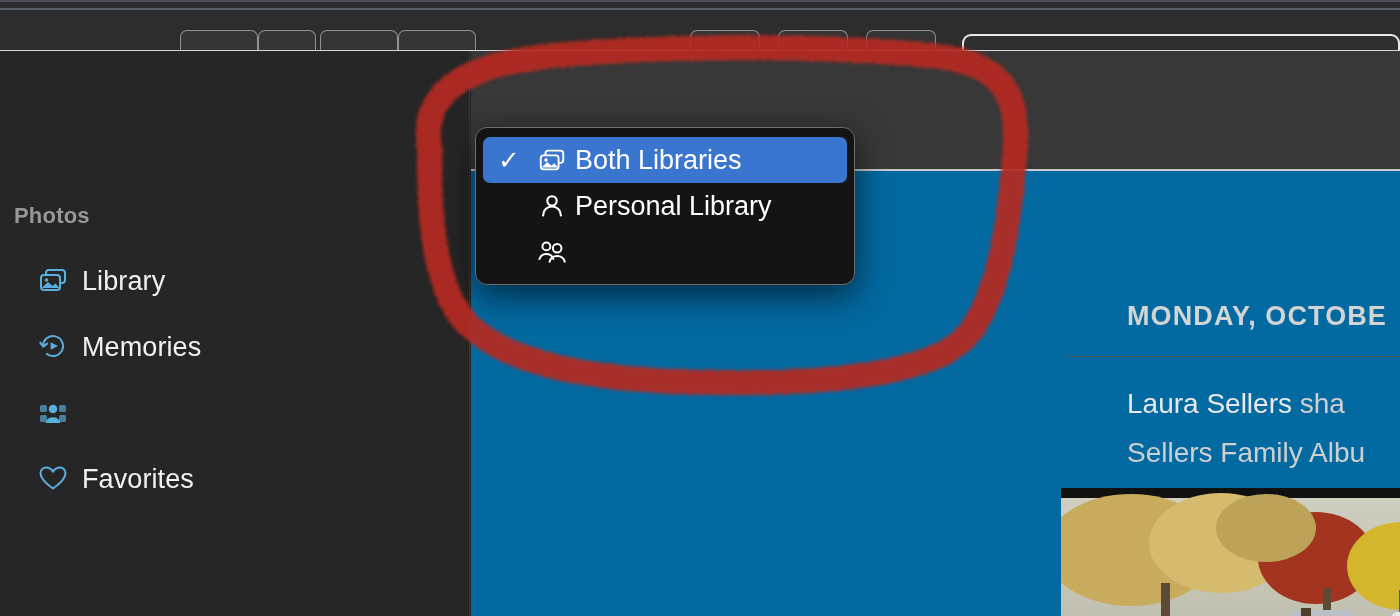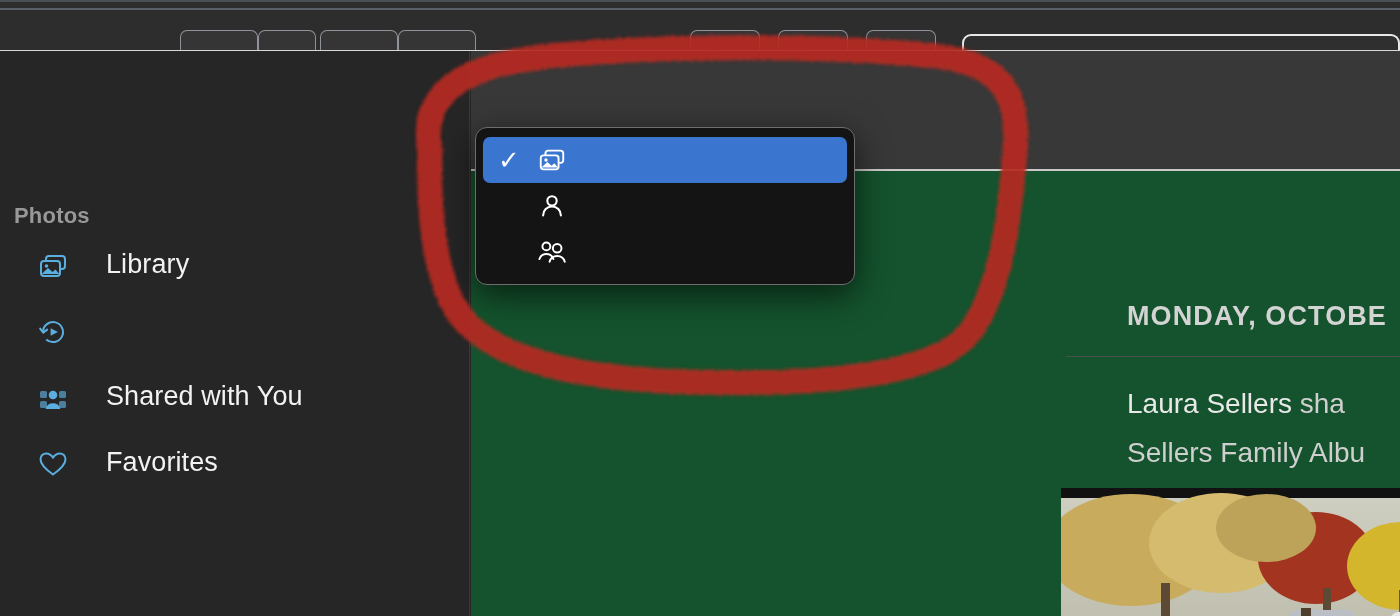--- a/index.html
+++ b/index.html
@@ -60,31 +60,31 @@
     position:absolute; left:0; top:0; width:470px; height:565px;
     background:#262626;
     border-right:1px solid #3a3a3a;
   }
   .sidebar-title{
     position:absolute; left:14px; top:152px;
     font-size:22px; font-weight:bold; color:#989898; letter-spacing:.2px;
   }
   .side-list{ position:absolute; left:36px; top:198px; width:420px; }
   .side-item{
-    display:flex; align-items:flex-start; gap:36px;
+    display:flex; align-items:flex-end; gap:12px;
     height:48px; margin-bottom:18px; cursor:default;
   }
   .side-ico{ width:34px; height:34px; flex:0 0 34px; display:flex; align-items:center; justify-content:center; }
   .side-ico svg{ display:block; }
   .side-label{ font-size:27px; color:#f2f2f2; letter-spacing:.1px; white-space:nowrap; }
 
   
   .content{
     position:absolute; left:471px; top:0; right:0; height:565px;
-    background:#14532d;
+    background:#0369a1;
   }
   .content-header{
     position:absolute; left:0; top:0; width:100%; height:118px;
     background:#383838;
   }
   .content-hair{
     position:absolute; left:0; top:118px; width:100%; height:2px;
     background:#c9c9c9;
   }
   .day-heading{
@@ -185,34 +185,34 @@
         </div>
 
         <div class="side-item">
           <span class="side-ico">
             <svg width="32" height="32" viewBox="0 0 32 32" fill="none" stroke="#5aaee0" stroke-width="2">
               <path d="M6 16 a10 10 0 1 1 3.2 7.4"></path>
               <path d="M3.2 12.6 L6.2 16.6 L10.2 13.6" stroke-linecap="round" stroke-linejoin="round"></path>
               <path d="M13.6 12.2 L21 16 L13.6 19.8 Z" fill="#5aaee0" stroke="none"></path>
             </svg>
           </span>
+          <span class="side-label">Memories</span>
         </div>
 
         <div class="side-item">
           <span class="side-ico">
             <svg width="32" height="32" viewBox="0 0 32 32">
               <rect x="3" y="9" width="7" height="7" rx="1.6" fill="#4a7f9e"></rect>
               <rect x="22" y="9" width="7" height="7" rx="1.6" fill="#4a7f9e"></rect>
               <rect x="3" y="19" width="7" height="7" rx="1.6" fill="#4a7f9e"></rect>
               <rect x="22" y="19" width="7" height="7" rx="1.6" fill="#4a7f9e"></rect>
               <circle cx="16" cy="13" r="4.3" fill="#5aaee0"></circle>
               <path d="M8.6 27 a7.6 7.6 0 0 1 14.8 0 Z" fill="#5aaee0"></path>
             </svg>
           </span>
-          <span class="side-label">Shared with You</span>
         </div>
 
 
 
         <div class="side-item">
           <span class="side-ico">
             <svg width="32" height="32" viewBox="0 0 32 32" fill="none" stroke="#5aaee0" stroke-width="2">
               <path d="M16 26.5 C6 19.5 3.5 15 3.5 11.3 C3.5 7.8 6.2 5.5 9.2 5.5 C11.8 5.5 14.3 7 16 9.6 C17.7 7 20.2 5.5 22.8 5.5 C25.8 5.5 28.5 7.8 28.5 11.3 C28.5 15 26 19.5 16 26.5 Z" stroke-linejoin="round"></path>
             </svg>
           </span>
@@ -283,30 +283,32 @@
       <div class="menu-item selected">
         <span class="mi-check" style="font-size:26px;color:#fff;">✓</span>
         <span class="mi-ico">
           <svg width="30" height="30" viewBox="0 0 32 32" fill="none" stroke="#ffffff" stroke-width="2">
             <rect x="9" y="6" width="19" height="13" rx="3"></rect>
             <rect x="4" y="11" width="19" height="15" rx="3" fill="#3a76d0"></rect>
             <circle cx="9.6" cy="16" r="1.8" fill="#ffffff" stroke="none"></circle>
             <path d="M4.8 24 L11 18 L15.5 22 L18.5 19.5 L22.3 24" fill="#ffffff" stroke="none"></path>
           </svg>
         </span>
+        <span class="mi-label">Both Libraries</span>
       </div>
 
       <div class="menu-item">
         <span class="mi-check"></span>
         <span class="mi-ico">
           <svg width="30" height="30" viewBox="0 0 32 32" fill="none" stroke="#ffffff" stroke-width="2.2">
             <circle cx="16" cy="10.5" r="5"></circle>
             <path d="M6.5 26 a9.5 9.5 0 0 1 19 0" stroke-linecap="round"></path>
           </svg>
         </span>
+        <span class="mi-label">Personal Library</span>
       </div>
 
       <div class="menu-item">
         <span class="mi-check"></span>
         <span class="mi-ico">
           <svg width="30" height="30" viewBox="0 0 32 32" fill="none" stroke="#ffffff" stroke-width="2.1">
             <circle cx="10" cy="10" r="4.2"></circle>
             <path d="M2.6 23.5 a7.8 7.8 0 0 1 14.8 0" stroke-linecap="round"></path>
             <circle cx="21.5" cy="12" r="4.6"></circle>
             <path d="M13.4 26.5 a8.4 8.4 0 0 1 16.2 0" stroke-linecap="round"></path>

